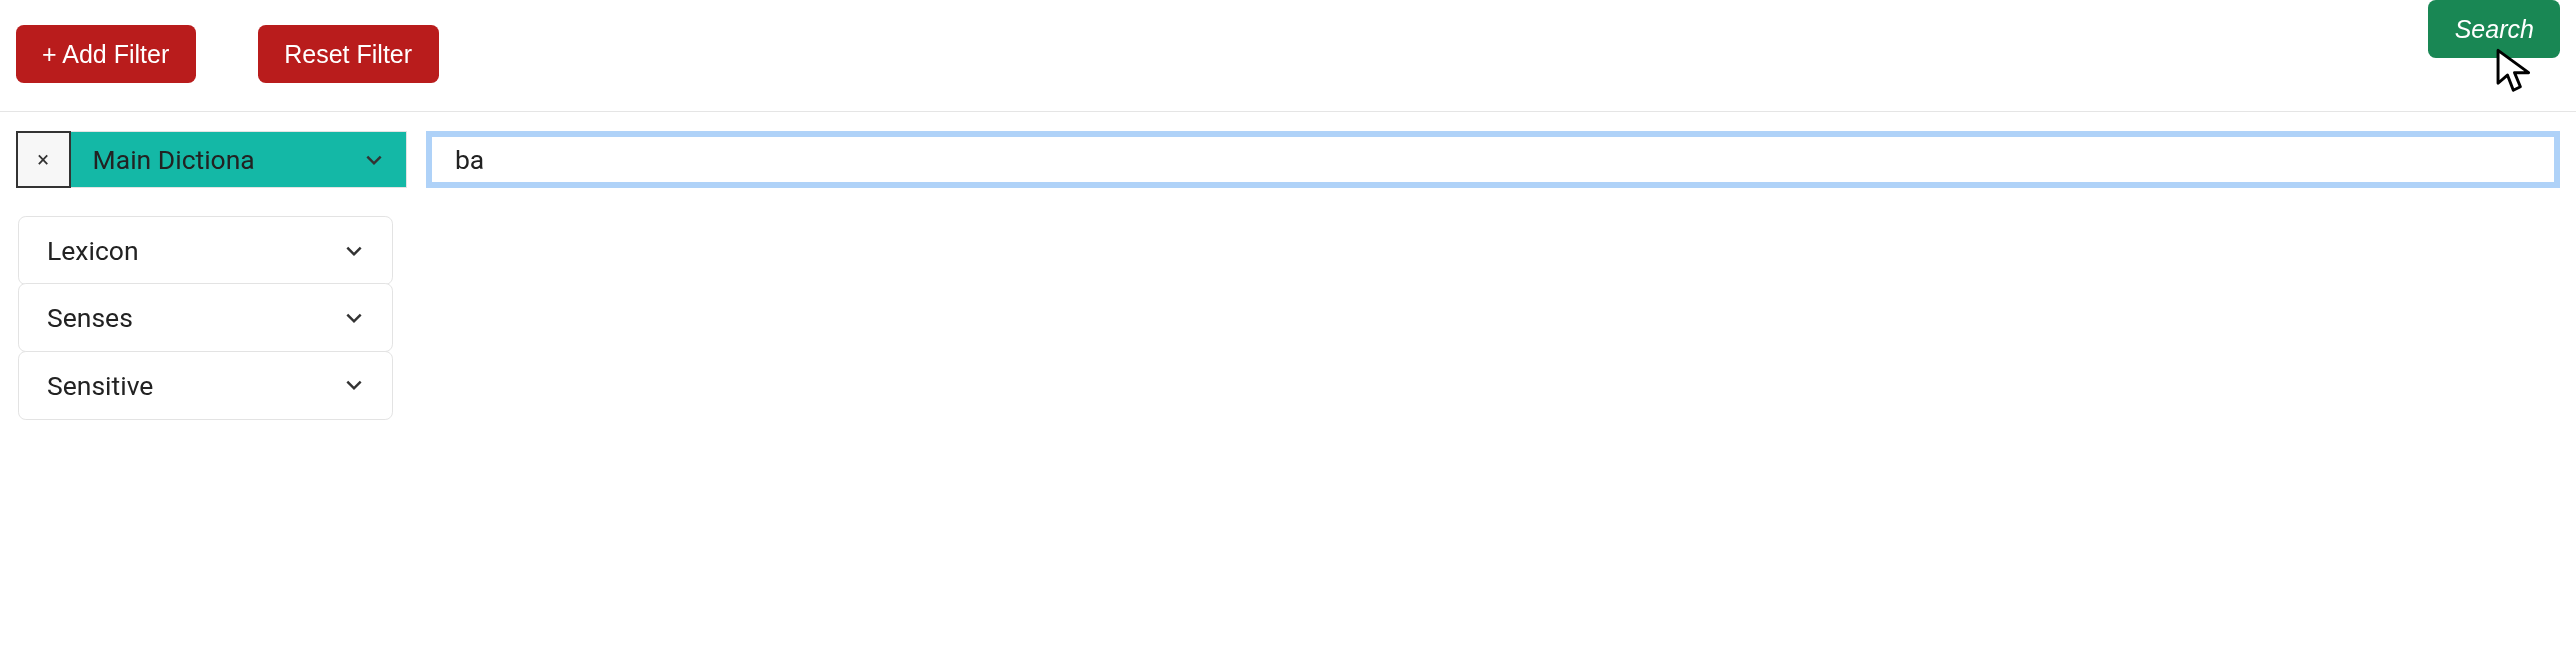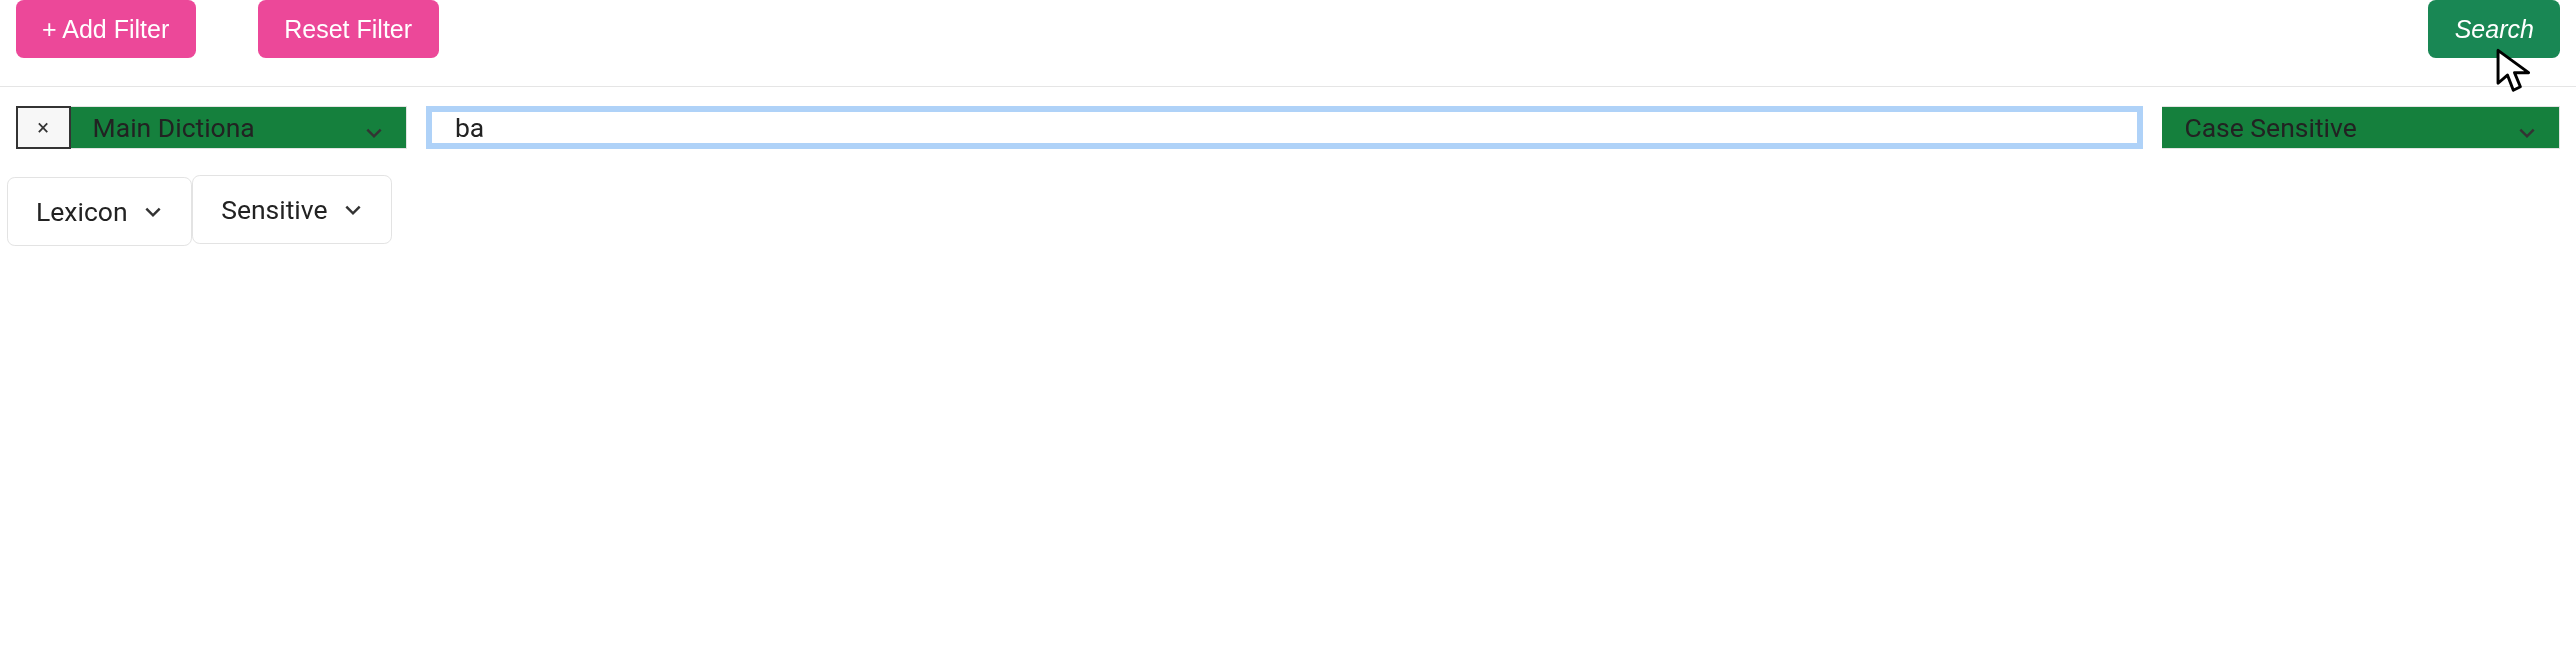--- a/index.html
+++ b/index.html
@@ -26,21 +26,21 @@
       align-items: center;
       justify-content: center;
       border: none;
       border-radius: 7.8px;
       color: #fff;
       height: 58px;
       padding: 0 26.5px;
       font-size: 25px;
       cursor: pointer;
     }
-    .btn-gray { background: #ec4899; }
+    .btn-gray { background: #b91c1c; margin-top: 25px; }
     .btn-green { background: #198754; }
     .btn-add  { margin-right: 62px; }
     .btn-search { margin-left: auto; font-style: italic; }
     .cursor-icon {
       position: absolute;
       right: 41px;
       top: 48px;
       width: 41px;
       height: 47px;
       pointer-events: none;
@@ -58,27 +58,27 @@
       display: flex;
       align-items: center;
       justify-content: center;
       font-size: 22px;
       cursor: pointer;
       color: #333;
     }
     .select-cell {
       border: 1.6px solid #e3e3e3;
       display: flex;
-      align-items: flex-end;
+      align-items: center;
       justify-content: space-between;
-      padding: 5px 22px;
+      padding: 12px 22px;
       font-size: 26.5px;
       color: #222;
       cursor: pointer;
-      background: #15803d;
+      background: #14b8a6;
       white-space: nowrap;
     }
     .field-select { width: 336px; border-left: none; margin-left: -19px; }
     .case-select  { width: 398px; border-left: none; }
     .chev {
       width: 20px;
       height: 20px;
       flex: 0 0 auto;
       margin-left: 15.6px;
     }
@@ -93,23 +93,23 @@
       border: 6.2px solid #afd2f8;
       background: #fff;
       padding: 0 23.4px;
       font-size: 26.5px;
       font-family: inherit;
       outline: none;
       color: #222;
     }
     .side-panels {
       width: 375px;
-      margin: 28px 0 0 7px;
+      margin: 28px 0 0 18px;
       display: flex;
-      flex-direction: row;
+      flex-direction: column;
     }
     .panel {
       height: 69px;
       border: 1.6px solid #e3e3e3;
       border-radius: 7.8px;
       display: flex;
       align-items: center;
       justify-content: space-between;
       padding: 0 28px;
       font-size: 26.5px;
@@ -144,31 +144,31 @@
       <span class="field-text">Main Dictiona</span>
       <svg class="chev" viewBox="0 0 24 24">
         <path d="M4 8 L12 16 L20 8" fill="none" stroke="#333" stroke-width="3"></path>
       </svg>
     </div>
 
     <div class="search-input-wrap">
       <input class="search-input" type="text" value="ba" style="">
     </div>
 
-    <div class="select-cell case-select">
-      <span>Case Sensitive</span>
-      <svg class="chev" viewBox="0 0 24 24">
-        <path d="M4 8 L12 16 L20 8" fill="none" stroke="#333" stroke-width="3"></path>
-      </svg>
-    </div>
   </div>
 
   <div class="side-panels">
     <div class="panel">
       <span>Lexicon</span>
+      <svg class="chev" viewBox="0 0 24 24">
+        <path d="M4 8 L12 16 L20 8" fill="none" stroke="#333" stroke-width="3"></path>
+      </svg>
+    </div>
+    <div class="panel">
+      <span>Senses</span>
       <svg class="chev" viewBox="0 0 24 24">
         <path d="M4 8 L12 16 L20 8" fill="none" stroke="#333" stroke-width="3"></path>
       </svg>
     </div>
     <div class="panel">
       <span>Sensitive</span>
       <svg class="chev" viewBox="0 0 24 24">
         <path d="M4 8 L12 16 L20 8" fill="none" stroke="#333" stroke-width="3"></path>
       </svg>
     </div>

